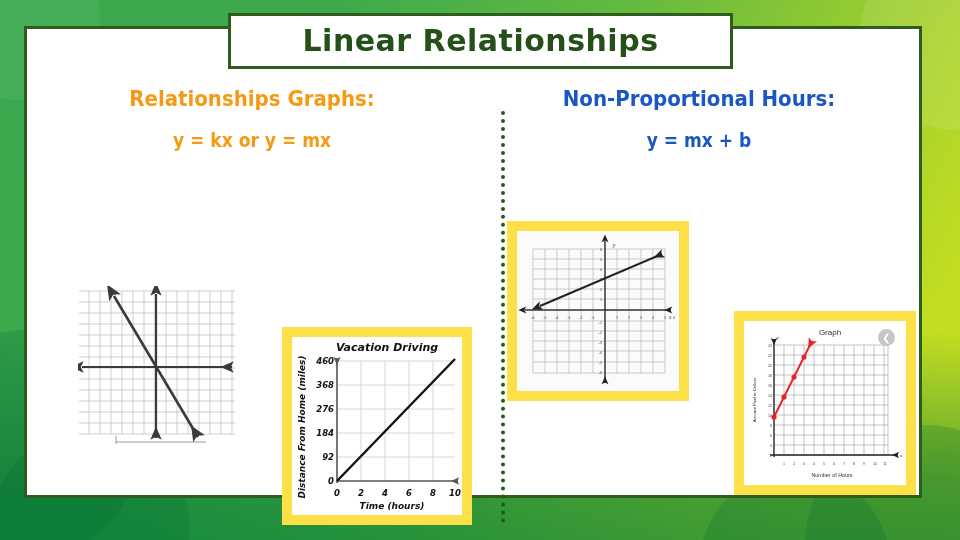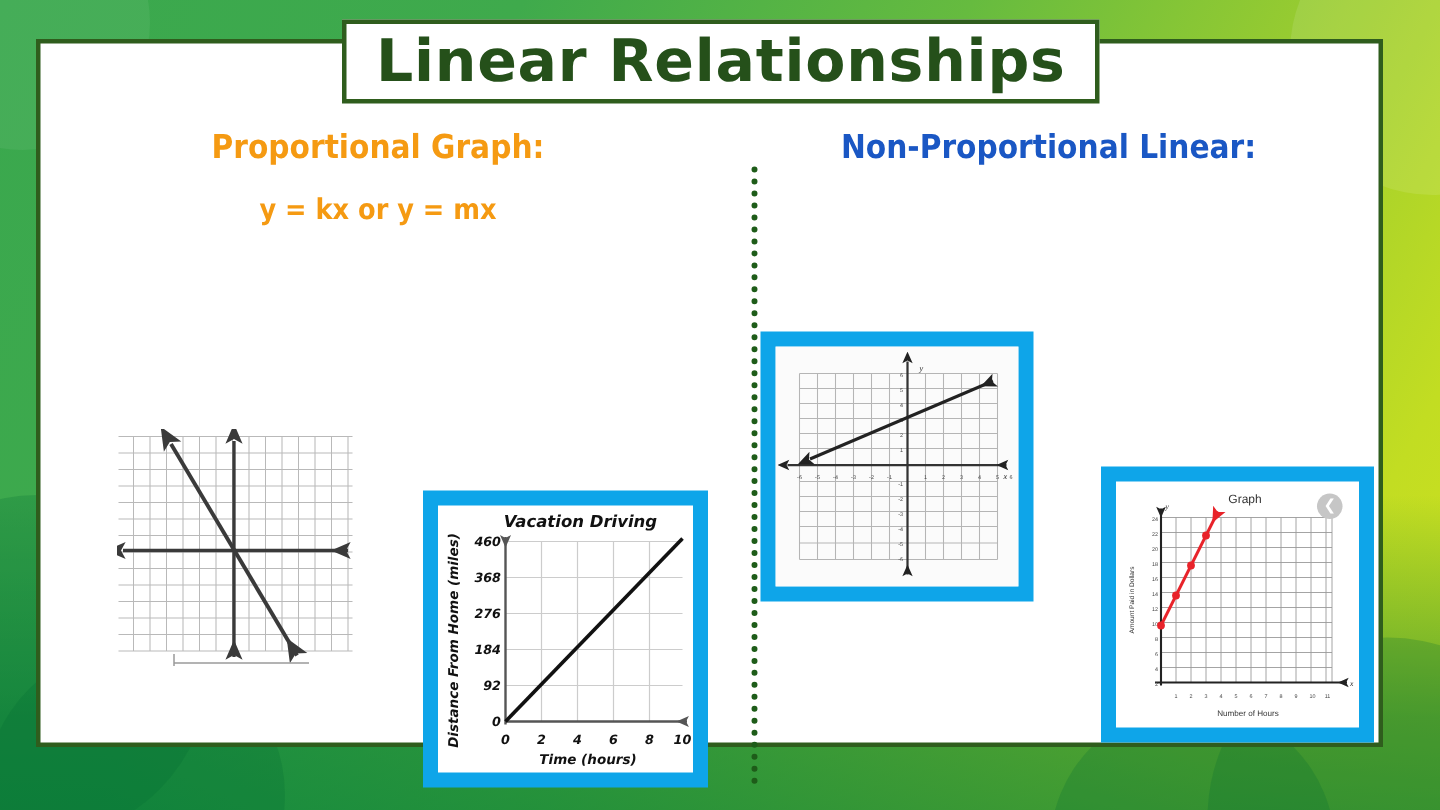--- a/index.html
+++ b/index.html
@@ -25,21 +25,21 @@
   .c6{left:-70px;top:-70px;width:170px;height:170px;background:rgba(255,255,255,.06);}
 
   
   #card{position:absolute;left:24px;top:26px;width:898px;height:472px;
     background:#ffffff;border:3px solid #2f5d1d;box-sizing:border-box;}
 
   
   #title-box{position:absolute;left:228px;top:13px;width:505px;height:56px;
     background:#ffffff;border:3px solid #2f5d1d;box-sizing:border-box;
     display:flex;align-items:center;justify-content:center;z-index:5;}
-  #title-text{color:#25501a;font-size:39px;font-weight:bold;letter-spacing:.5px;
+  #title-text{color:#25501a;font-size:30px;font-weight:bold;letter-spacing:.5px;
     font-family:"DejaVu Sans", sans-serif;line-height:1;white-space:nowrap;}
 
   
   #divider{position:absolute;left:474px;top:82px;width:0;height:412px;
     border-left:4px dotted #1e5c19;z-index:4;}
 
   
   .col{position:absolute;top:58px;}
   #col-left{left:24px;width:450px;height:440px;}
   #col-right{left:480px;width:442px;height:440px;}
@@ -50,21 +50,21 @@
   .head .l2{display:block;font-size:19px;margin-top:18px;}
   #head-left{color:#f59a12;margin-top:26px;}
   #head-right{color:#1a57c4;margin-top:26px;}
 
   .body-text{font-size:13.5px;color:#111;line-height:1.32;}
   #text-left{position:absolute;left:35px;top:92px;width:380px;}
   #text-right{position:absolute;left:22px;top:92px;width:412px;}
 
   
   .fig{position:absolute;box-sizing:border-box;}
-  .fig.blackframe{background:#0ea5e9;padding:10px;}
+  .fig.blackframe{background:#fde047;padding:10px;}
   .fig.blackframe > .inner{background:#fff;width:100%;height:100%;position:relative;overflow:hidden;}
   .fig svg{display:block;width:100%;height:100%;}
 
   #fig-grid-left{left:51px;top:225px;width:158px;height:160px;}
   #fig-vacation{left:255px;top:266px;width:190px;height:198px;font-style:italic;}
   #fig-grid-right{left:28px;top:160px;width:182px;height:180px;}
   #fig-redgraph{left:255px;top:250px;width:182px;height:184px;}
 
   .ttl{font-size:11px;font-weight:bold;fill:#111;font-family:"DejaVu Sans",sans-serif;}
   .axlab{font-size:9px;font-weight:bold;fill:#111;font-family:"DejaVu Sans",sans-serif;}
@@ -90,21 +90,21 @@
   <div class="clover dark c3"></div>
   <div class="clover dark c4"></div>
 </div>
 
 <div id="card">
 
   <div id="divider"></div>
 
   <div class="col" id="col-left" style="left:0;top:32px;width:450px;">
     <div class="head" id="head-left">
-      <span class="l1">Proportional Graph:</span>
+      <span class="l1">Relationships Graphs:</span>
       <span class="l2">y = kx    or y = mx</span>
     </div>
 
     <div class="fig" id="fig-grid-left">
       <svg viewBox="0 0 158 160" preserveAspectRatio="none">
         <rect x="0" y="0" width="158" height="152" fill="#ffffff"></rect>
         <g stroke="#b9b9b9" stroke-width="0.7">
           <line x1="11" y1="5" x2="11" y2="148"></line>
             <line x1="22" y1="5" x2="22" y2="148"></line>
           <line x1="33" y1="5" x2="33" y2="148"></line>
@@ -190,21 +190,22 @@
           <line x1="45" y1="146" x2="45" y2="21" stroke="#555" stroke-width="1.6" marker-end="url(#arrV)"></line>
           <line x1="45" y1="144" x2="166" y2="144" stroke="#555" stroke-width="1.6" marker-end="url(#arrV)"></line>
           <line x1="45" y1="144" x2="163" y2="22" stroke="#111" stroke-width="2.4"></line>
         </svg>
       </div>
     </div>
   </div>
 
   <div class="col" id="col-right" style="left:452px;top:32px;width:440px;">
     <div class="head" id="head-right">
-      <span class="l1">Non-Proportional Linear:</span>
+      <span class="l1">Non-Proportional Hours:</span>
+      <span class="l2">y = mx + b</span>
     </div>
 
     <div class="fig blackframe" id="fig-grid-right">
       <div class="inner">
         <svg viewBox="0 0 162 160">
           <rect x="0" y="0" width="162" height="160" fill="#fbfbfb"></rect>
           <g stroke="#b5b5b5" stroke-width="0.7">
             <line x1="16" y1="18" x2="16" y2="142"></line>
               <line x1="28" y1="18" x2="28" y2="142"></line>
             <line x1="40" y1="18" x2="40" y2="142"></line>

